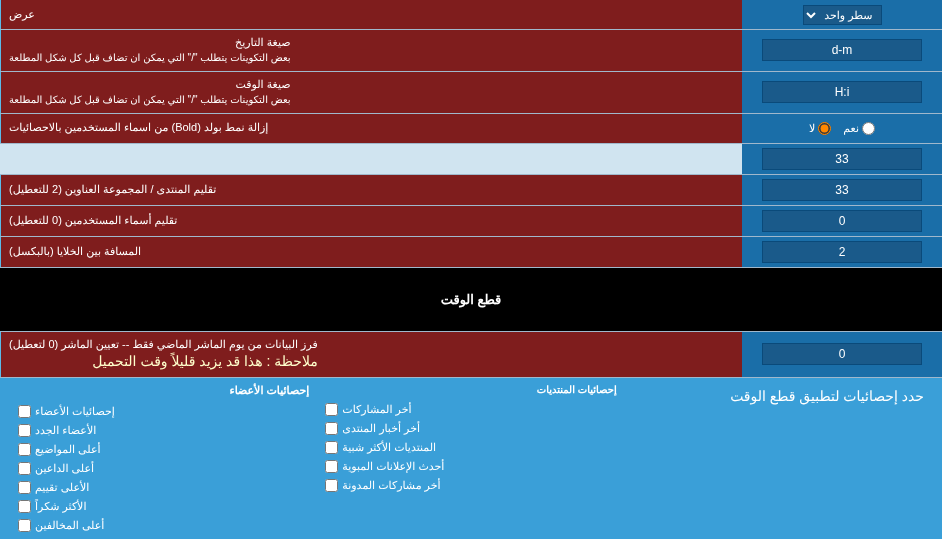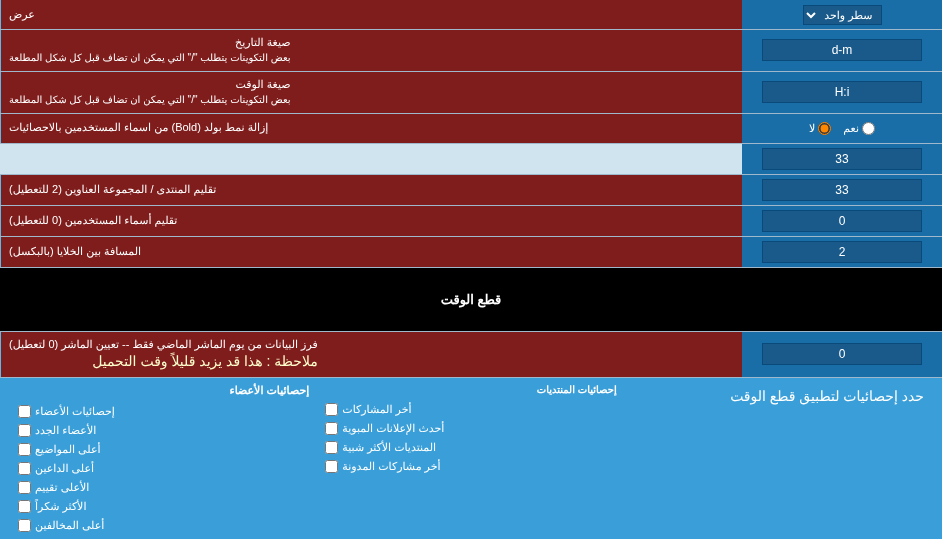--- a/index.html
+++ b/index.html
@@ -232,25 +232,29 @@
         <span>حدد إحصائيات لتطبيق قطع الوقت</span>
       </div>
 
       <div class="checkbox-col" style="flex:1; padding: 0 8px;">
         <div style="color:#fff; font-weight:bold; font-size:10px; text-align:right; padding-bottom:3px;">إحصائيات المنتديات</div>
         <div class="checkbox-item">
           <span>أخر المشاركات</span>
           <input type="checkbox" style="">
         </div>
         <div class="checkbox-item">
+          <span>أخر أخبار المنتدى</span>
+          <input type="checkbox" style="">
+        </div>
+        <div class="checkbox-item">
+          <span>المنتديات الأكثر شبية</span>
+          <input type="checkbox" style="">
+        </div>
+        <div class="checkbox-item">
           <span>أحدث الإعلانات المبوية</span>
-          <input type="checkbox" style="">
-        </div>
-        <div class="checkbox-item">
-          <span>المنتديات الأكثر شبية</span>
           <input type="checkbox" style="">
         </div>
         <div class="checkbox-item">
           <span>أخر مشاركات المدونة</span>
           <input type="checkbox" style="">
         </div>
       </div>
 
       <div class="checkbox-col" style="flex:1; padding: 0 8px;">
         <div style="color:#fff; font-weight:bold; font-size:11px; text-align:right; padding-bottom:3px;">إحصائيات الأعضاء</div>

